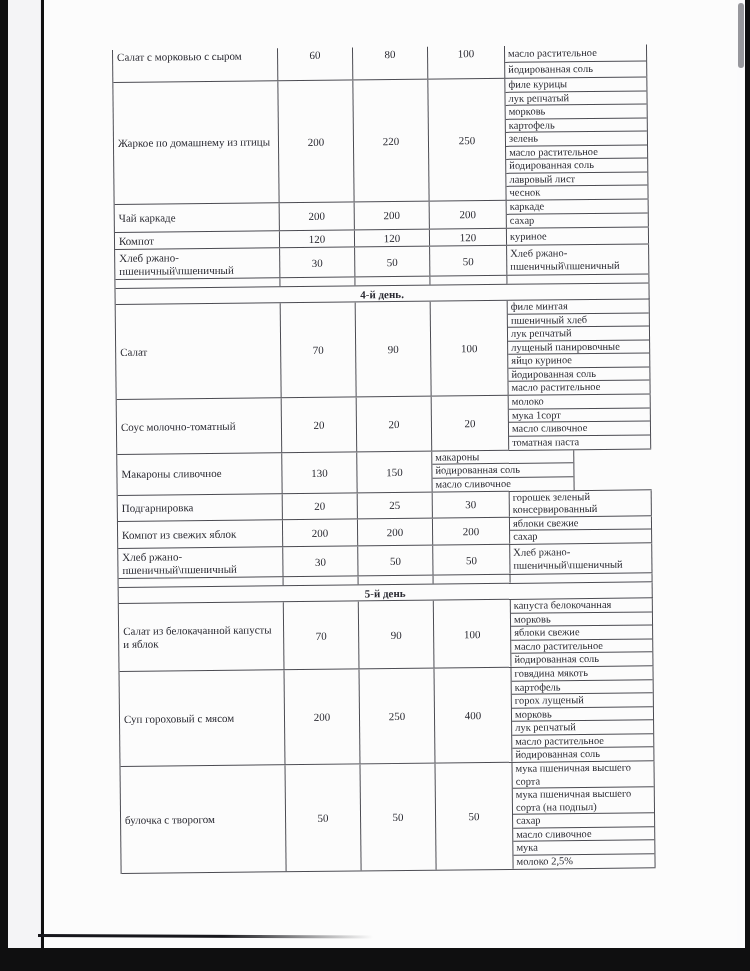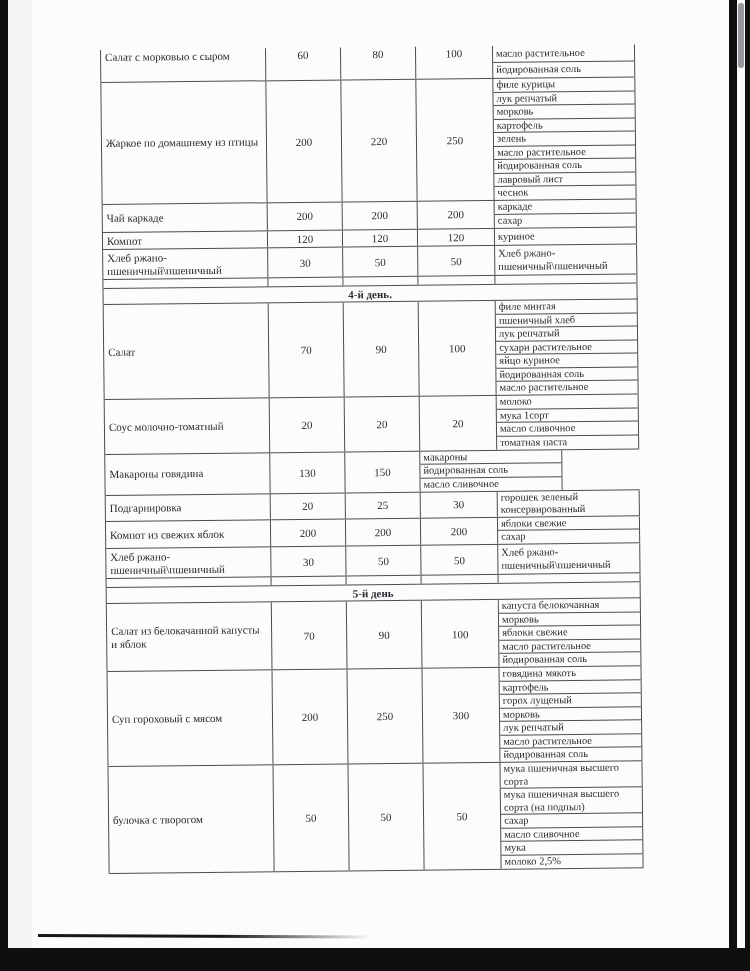--- a/index.html
+++ b/index.html
@@ -6,21 +6,21 @@
   body{
     width:750px;height:971px;overflow:hidden;position:relative;
     background:#0f0f10;
     font-family:"Liberation Serif", serif;
   }
   .gutter{
     position:absolute;left:8px;top:0;width:32px;height:948px;
     background:#f4f4f6;border-right:1px solid #e7e7ec;
   }
   .page{
-    position:absolute;left:32px;top:0;width:697px;height:948px;
+    position:absolute;left:44px;top:0;width:697px;height:948px;
     background:#fcfcfc;overflow:hidden;
   }
   .scroll-track{
     position:absolute;left:737px;top:0;width:8px;height:948px;
     background:#fbfbfc;
   }
   .scroll-thumb{
     position:absolute;left:738px;top:3px;width:6px;height:65px;
     background:#97979c;border-radius:3px;
   }
@@ -182,21 +182,21 @@
         <div class="cell c-val">
           <div class="">90</div>
         </div>
         <div class="cell c-val c-val3">
           <div class="">100</div>
         </div>
         <div class="cell c-ings">
           <div class="ing">филе минтая</div>
           <div class="ing">пшеничный хлеб</div>
           <div class="ing">лук репчатый</div>
-          <div class="ing">сухари растительное</div>
+          <div class="ing">лущеный панировочные</div>
           <div class="ing">яйцо куриное</div>
           <div class="ing">йодированная соль</div>
           <div class="ing">масло растительное</div>
         </div>
       </div>
       <div class="trow">
         <div class="cell c-name">
           <div class="">Соус молочно-томатный</div>
         </div>
         <div class="cell c-val">
@@ -210,21 +210,21 @@
         </div>
         <div class="cell c-ings">
           <div class="ing">молоко</div>
           <div class="ing">мука 1сорт</div>
           <div class="ing">масло сливочное</div>
           <div class="ing">томатная паста</div>
         </div>
       </div>
       <div class="trow">
         <div class="cell c-name">
-          <div class="">Макароны говядина</div>
+          <div class="">Макароны сливочное</div>
         </div>
         <div class="cell c-val">
           <div class="">130</div>
         </div>
         <div class="cell c-val">
           <div class="">150</div>
         </div>
         <div class="cell c-ings">
           <div class="ing">макароны</div>
           <div class="ing">йодированная соль</div>
@@ -318,21 +318,21 @@
         <div class="cell c-name">
           <div class="">Суп гороховый с  мясом</div>
         </div>
         <div class="cell c-val">
           <div class="">200</div>
         </div>
         <div class="cell c-val">
           <div class="">250</div>
         </div>
         <div class="cell c-val c-val3">
-          <div class="">300</div>
+          <div class="">400</div>
         </div>
         <div class="cell c-ings">
           <div class="ing">говядина мякоть</div>
           <div class="ing">картофель</div>
           <div class="ing">горох лущеный</div>
           <div class="ing">морковь</div>
           <div class="ing">лук репчатый</div>
           <div class="ing">масло растительное</div>
           <div class="ing">йодированная соль</div>
         </div>

